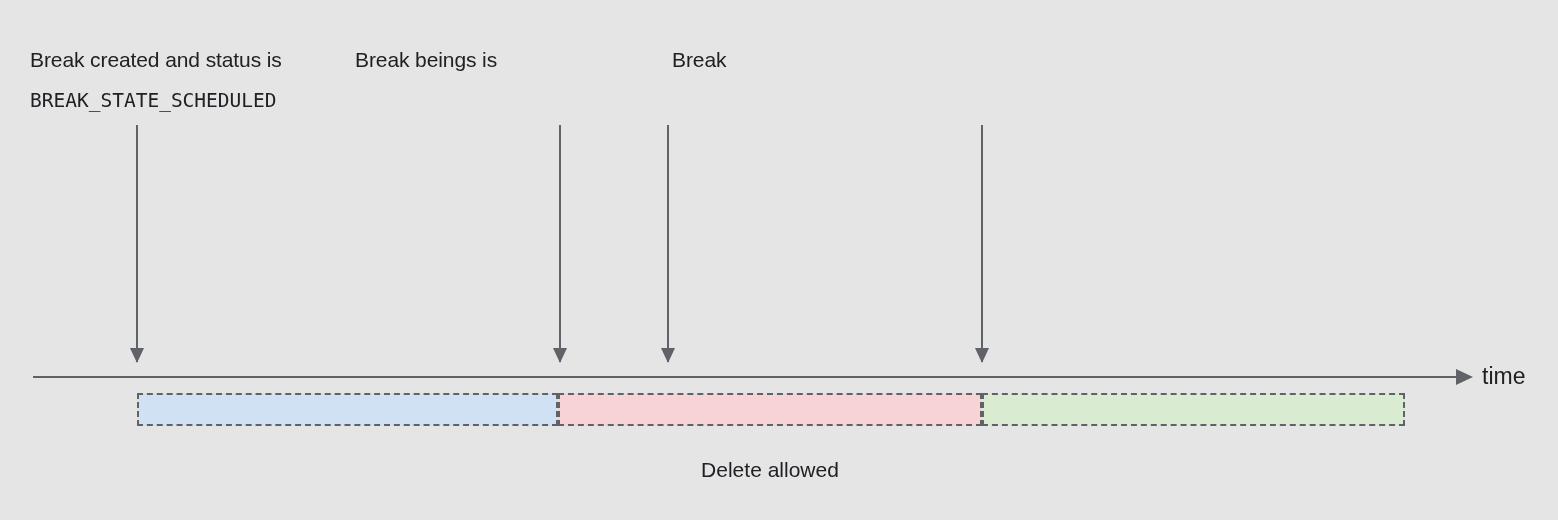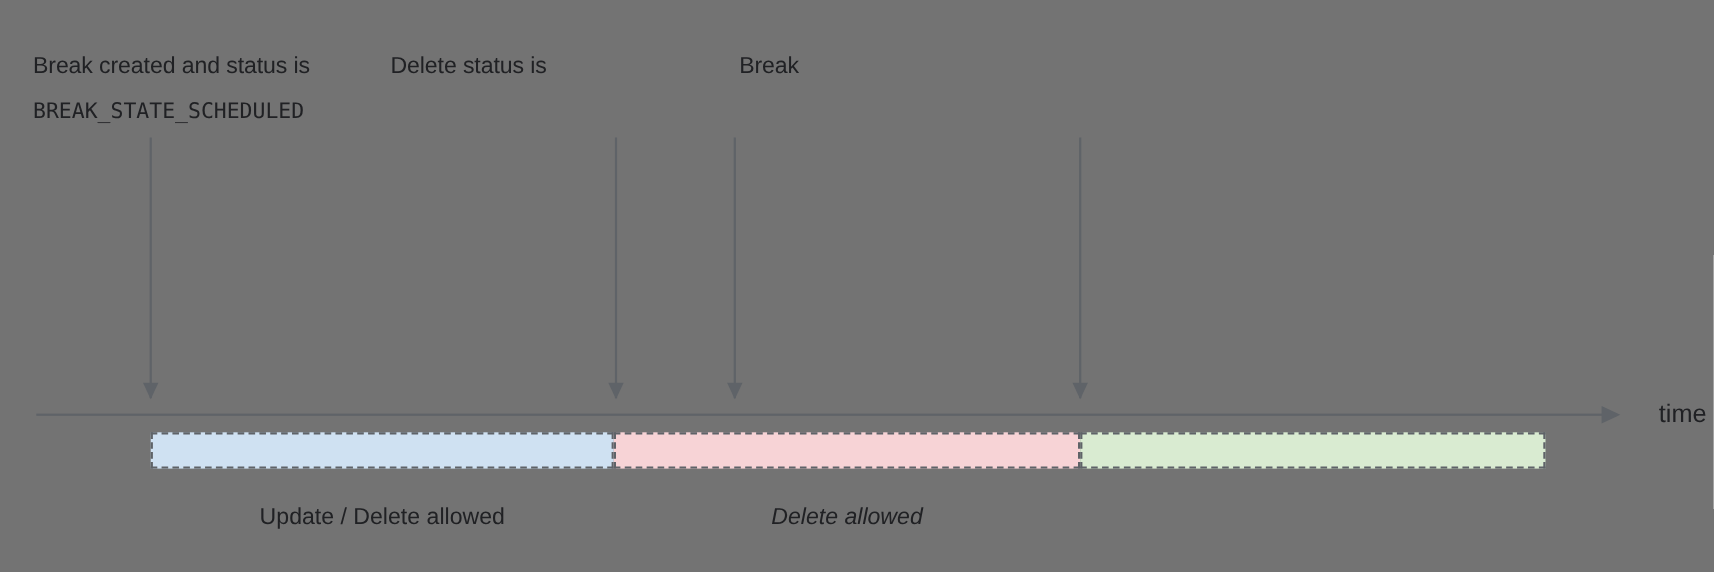--- a/index.html
+++ b/index.html
@@ -4,21 +4,21 @@
 <style>
   html, body {
     margin: 0;
     padding: 0;
     background: #ffffff;
   }
   #canvas {
     position: relative;
     width: 1558px;
     height: 520px;
-    background: #737373;
+    background: #e5e5e5;
     overflow: hidden;
     font-family: "Liberation Sans", sans-serif;
     color: #202124;
   }
 
   
   .event-label {
     position: absolute;
     line-height: 29px;
     white-space: nowrap;
@@ -81,21 +81,20 @@
     border-bottom: 8px solid transparent;
     border-left: 17px solid #5f6368;
   }
   #time-axis-label {
     position: absolute;
     left: 1482px;
     top: 363px;
     font-size: 23px;
     color: #202124;
     font-family: "Liberation Sans", sans-serif;
-    margin-left: 26px;
   }
 
   
   .phase-seg {
     position: absolute;
     top: 393px;
     height: 33px;
     box-sizing: border-box;
     border: 2px dashed #5f6368;
   }
@@ -115,21 +114,21 @@
 <body>
 
 <div id="canvas">
 
   <div class="event-label" style="left:30px; top:45px;">
     <span class="ln">Break created and status is</span>
     <span class="ln mono">BREAK_STATE_SCHEDULED</span>
   </div>
 
   <div class="event-label" style="left:355px; top:45px;">
-    <span class="ln">Delete status is</span>
+    <span class="ln">Break beings is</span>
   </div>
 
   <div class="event-label" style="left:672px; top:45px;">
     <span class="ln">Break</span>
   </div>
 
 
   <div class="marker-arrow" style="left:128px; top:125px; height:237px;">
     <span class="shaft"></span>
     <span class="head"></span>
@@ -151,16 +150,15 @@
   </div>
 
   <div id="time-axis"></div>
   <div id="time-axis-head"></div>
   <div id="time-axis-label">time</div>
 
   <div class="phase-seg" style="left:137px; width:421px; background:#cfe1f2;"></div>
   <div class="phase-seg" style="left:558px; width:424px; background:#f7d3d6;"></div>
   <div class="phase-seg" style="left:982px; width:423px; background:#d9ebd1;"></div>
 
-  <div class="phase-caption" style="left:137px; width:421px;">Update / Delete allowed</div>
-  <div class="phase-caption" style="left:558px; width:424px;font-style:italic;">Delete allowed</div>
+  <div class="phase-caption" style="left:558px; width:424px;">Delete allowed</div>
 
 </div>
 
 </body></html>

